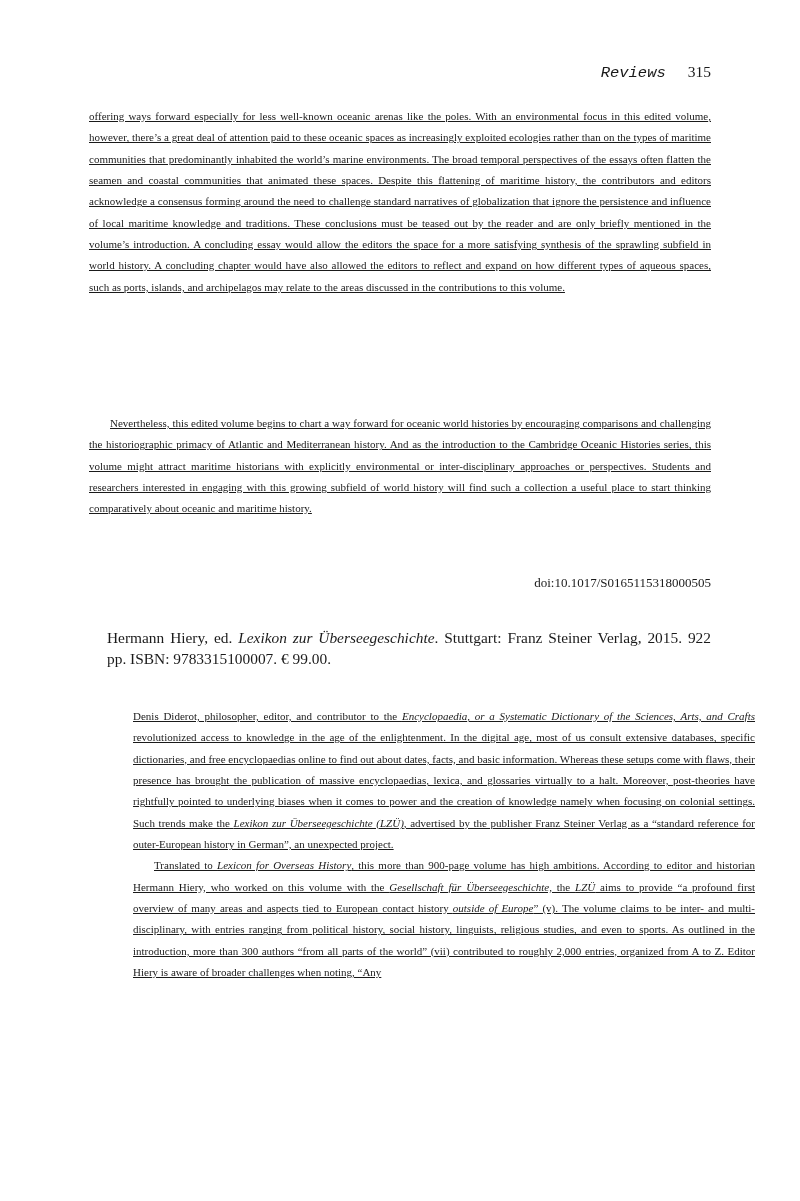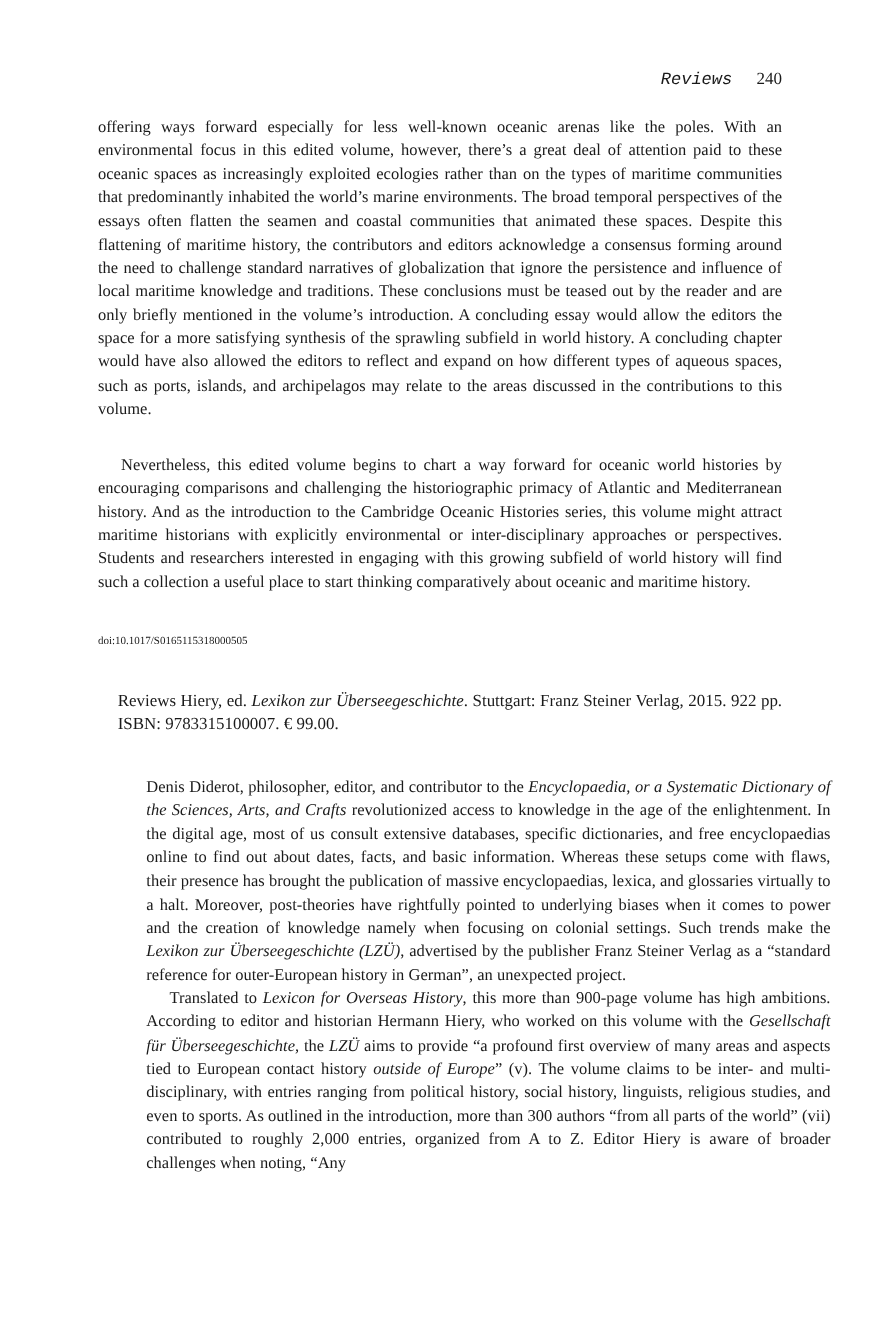--- a/index.html
+++ b/index.html
@@ -28,73 +28,74 @@
       margin-right: 22px;
       font-family: Liberation Mono, monospace;
     }
     .page {
       position: absolute;
       left: 89px;
       width: 622px;
     }
     .para {
       margin: 0;
-      font-size: 15px;
+      font-size: 11px;
       line-height: 21.35px;
       text-align: justify;
       text-align-last: left;
       hyphens: manual;
+      text-decoration: underline;
     }
     .para.indent {
       text-indent: 21px;
     }
     .para .it { font-style: italic; }
     #block-a { top: 106px; }
     #block-b { top: 413px; }
     .sigline {
       position: absolute;
       top: 574px;
       left: 89px;
       width: 622px;
-      font-size: 10px;
+      font-size: 13px;
       line-height: 18px;
       display: flex;
-      justify-content: flex-start;
+      justify-content: flex-end;
     }
     .sigline .affil { font-style: italic; }
     .citation {
       position: absolute;
       top: 627px;
       left: 107px;
       width: 604px;
       font-size: 15.4px;
       line-height: 21.35px;
       text-align: justify;
       text-align-last: left;
     }
     .citation .it { font-style: italic; font-family: Liberation Serif, serif; }
     #block-c { top: 706px; margin-left: 44px; }
   </style>
 </head>
 <body>
 
 <div class="running-head">
-  <span class="section">Reviews</span><span class="pagenum">240</span>
+  <span class="section">Reviews</span><span class="pagenum">315</span>
 </div>
 
 <div class="page" id="block-a">
   <p class="para"><span>offering ways forward especially for less well-known oceanic arenas like the poles. With an environmental focus in this edited volume, however, there’s a great deal of attention paid to these oceanic spaces as increasingly exploited ecologies rather than on the types of maritime communities that predominantly inhabited the world’s marine environments. The broad tem­poral perspectives of the essays often flatten the seamen and coastal communities that animated these spaces. Despite this flattening of maritime history, the contributors and editors acknowledge a consensus forming around the need to challenge standard narratives of globa­lization that ignore the persistence and influence of local maritime knowledge and traditions. These conclusions must be teased out by the reader and are only briefly mentioned in the volume’s introduction. A concluding essay would allow the editors the space for a more satisfying synthesis of the sprawling subfield in world history. A concluding chapter would have also allowed the editors to reflect and expand on how different types of aqueous spaces, such as ports, islands, and archipelagos may relate to the areas discussed in the contributions to this volume.</span></p>
 </div>
 
 <div class="page" id="block-b">
   <p class="para indent"><span>Nevertheless, this edited volume begins to chart a way forward for oceanic world histories by encouraging comparisons and challenging the historiographic primacy of Atlantic and Mediterranean history. And as the introduction to the Cambridge Oceanic Histories series, this volume might attract maritime historians with explicitly environmental or inter-disciplinary approaches or perspectives. Students and researchers interested in engaging with this growing subfield of world history will find such a collection a useful place to start thinking compara­tively about oceanic and maritime history.</span></p>
 </div>
 
 <div class="sigline">
   <span>doi:10.1017/S0165115318000505</span>
 </div>
 
-<div class="citation"><span>Reviews Hiery, ed. </span><span class="it">Lexikon zur Überseegeschichte</span><span>. Stuttgart: Franz Steiner Verlag, 2015. 922 pp. ISBN: 9783315100007. € 99.00.</span></div>
+<div class="citation"><span>Hermann Hiery, ed. </span><span class="it">Lexikon zur Überseegeschichte</span><span>. Stuttgart: Franz Steiner Verlag, 2015. 922 pp. ISBN: 9783315100007. € 99.00.</span></div>
 
 <div class="page" id="block-c">
   <p class="para"><span>Denis Diderot, philosopher, editor, and contributor to the </span><span class="it">Encyclopaedia, or a Systematic Dictionary of the Sciences, Arts, and Crafts</span><span> revolutionized access to knowledge in the age of the enlightenment. In the digital age, most of us consult extensive databases, specific dictionaries, and free encyclopaedias online to find out about dates, facts, and basic information. Whereas these setups come with flaws, their presence has brought the publication of massive encyclo­paedias, lexica, and glossaries virtually to a halt. Moreover, post-theories have rightfully pointed to underlying biases when it comes to power and the creation of knowledge namely when focusing on colonial settings. Such trends make the </span><span class="it">Lexikon zur Überseegeschichte (LZÜ)</span><span>, advertised by the publisher Franz Steiner Verlag as a “standard reference for outer-European history in German”, an unexpected project.</span></p>
   <p class="para indent"><span>Translated to  </span><span class="it">Lexicon for Overseas History</span><span>, this more than 900-page volume has high ambitions. According to editor and historian Hermann Hiery, who worked on this volume with the </span><span class="it">Gesellschaft für Überseegeschichte,</span><span> the </span><span class="it">LZÜ</span><span> aims to provide “a profound first overview of many areas and aspects tied to European contact history </span><span class="it">outside of Europe</span><span>” (v). The volume claims to be inter- and multi-disciplinary, with entries ranging from political history, social history, linguists, religious studies, and even to sports. As outlined in the introduction, more than 300 authors “from all parts of the world” (vii) contributed to roughly 2,000 entries, organized from A to Z. Editor Hiery is aware of broader challenges when noting, “Any</span></p>
 </div>
 
 </body></html>

